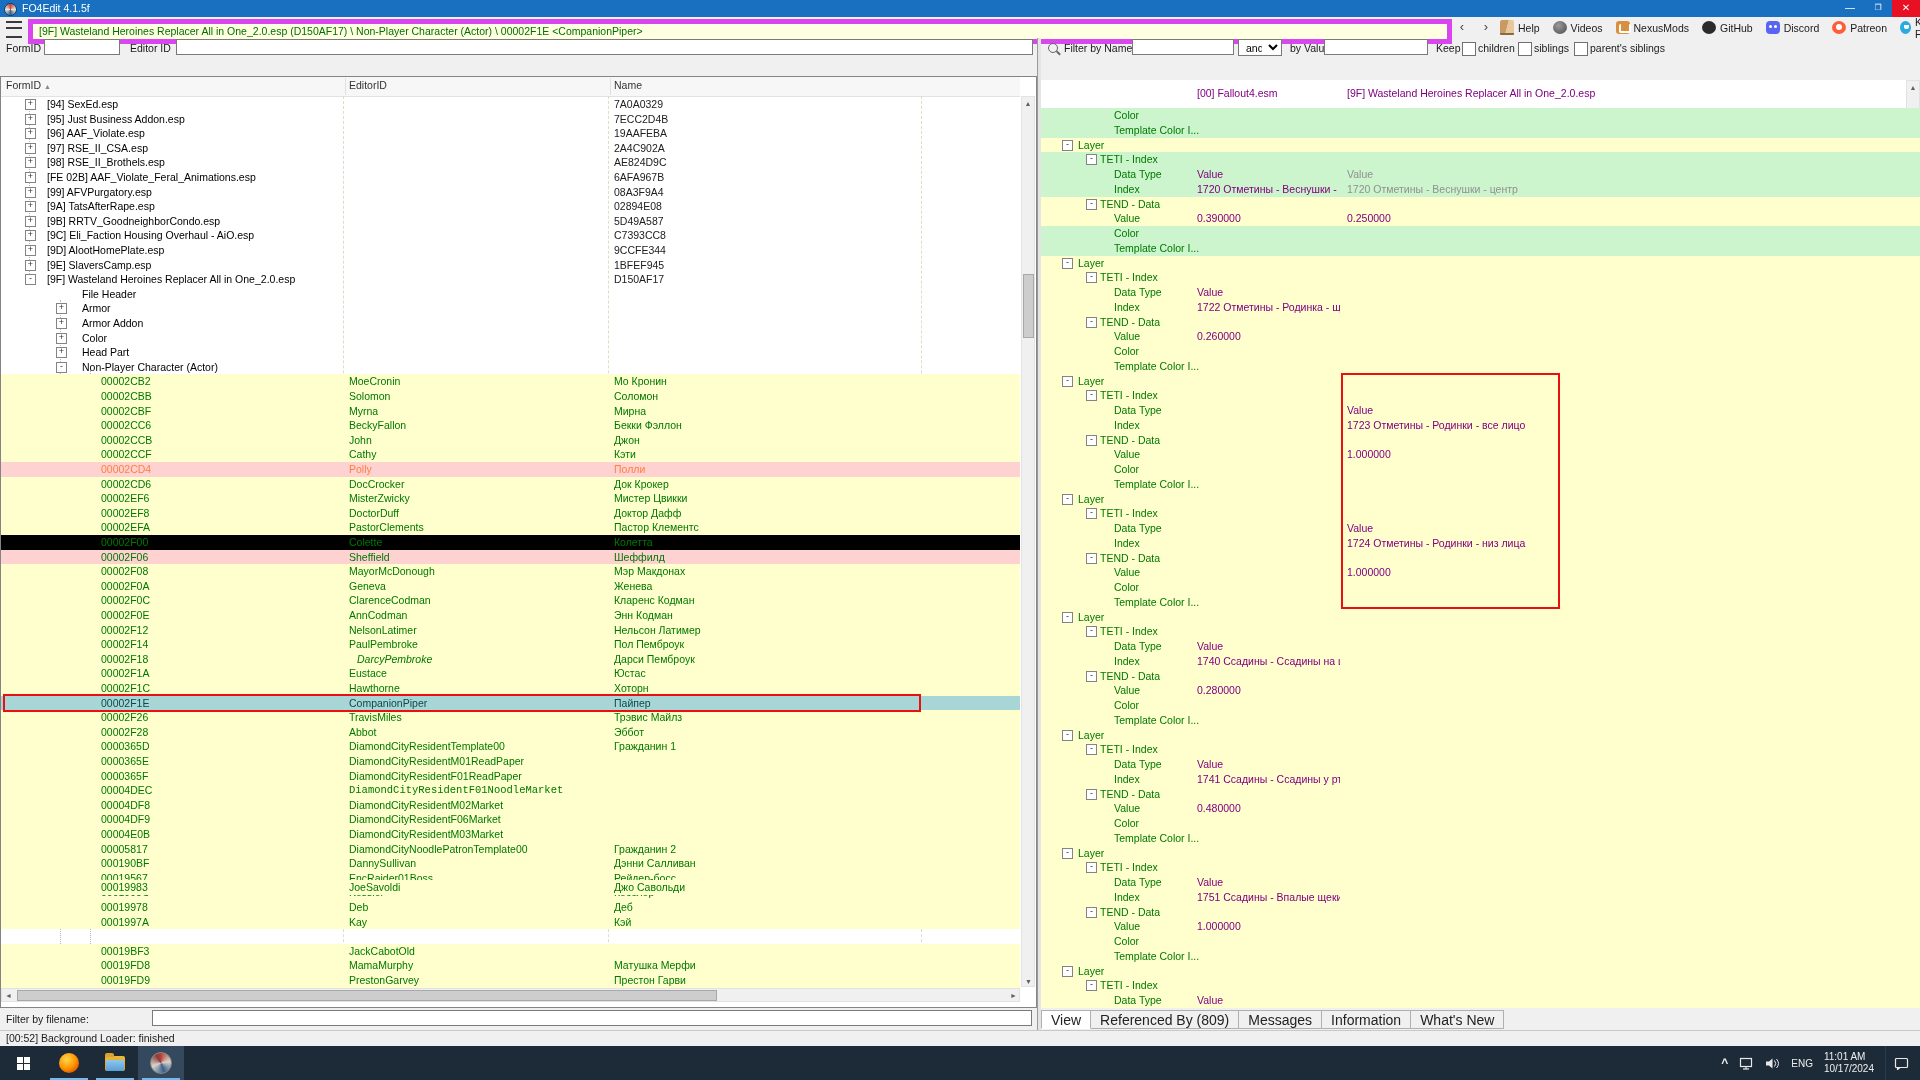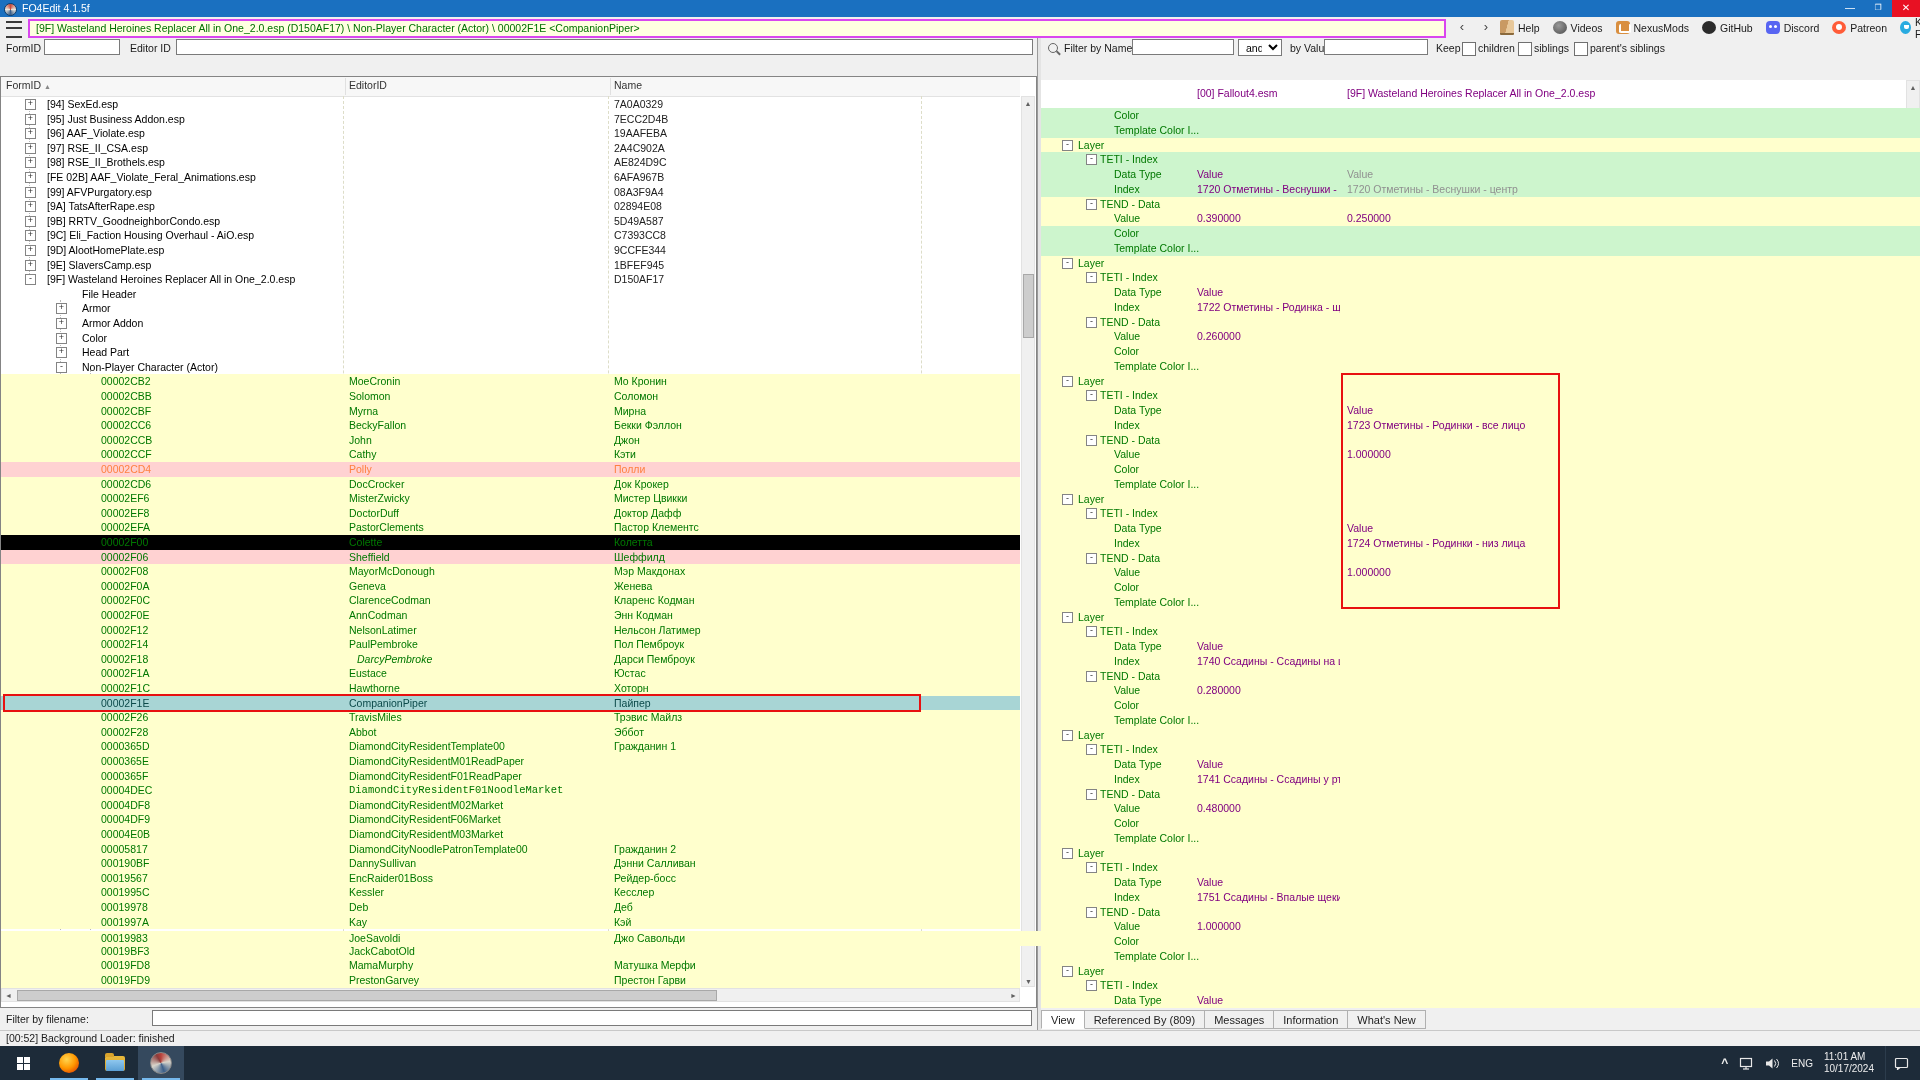--- a/index.html
+++ b/index.html
@@ -11,21 +11,21 @@
 
   
   .titlebar{left:0;top:0;width:1920px;height:17px;background:#1a70c0;color:#fff;}
   .appicon{left:4px;top:3px;width:11px;height:11px;border-radius:50%;
            background:conic-gradient(#c94b3b,#e8e4da 90deg,#3b5f8a 180deg,#e8e4da 270deg,#c94b3b);border:1px solid #0d3d6b;}
   .wtitle{left:22px;top:2px;font-size:10.5px;color:#fff;}
   .tbbtn{top:0;width:28px;height:17px;line-height:16px;text-align:center;color:#fff;font-size:10px;}
   
   .menubtn{left:6px;top:21px;width:16px;height:13px;border-top:2px solid #3a3a3a;border-bottom:2px solid #3a3a3a;}
   .menubtn::after{content:"";position:absolute;left:0;top:4px;width:16px;height:2px;background:#3a3a3a;}
-  .breadcrumb{left:28px;top:19px;width:1408px;height:15px;background:#ffffe1;border:2px solid #d946ef;
+  .breadcrumb{left:28px;top:19px;width:1408px;height:15px;background:#ffffe1;border:5px solid #d946ef;
               color:#007000;font-size:10.5px;line-height:15px;padding-left:6px;}
   .navbtn{top:19px;width:20px;height:17px;text-align:center;font-size:13px;color:#444;line-height:16px;}
   .links{left:1500px;top:17px;height:21px;display:flex;gap:13px;align-items:center;}
   .lnk{display:flex;gap:4px;align-items:center;font-size:10.5px;color:#1a1a1a;}
   .lic{width:14px;height:13px;display:inline-block;position:relative;}
   .ic-help{background:linear-gradient(105deg,#c99a63 49%,#e8c89a 51%);border-radius:2px 2px 1px 1px;border-bottom:2px solid #8a6a3c;}
   .ic-videos{border-radius:50%;background:radial-gradient(circle at 40% 35%,#9a9a9a,#4a4a4a);}
   .ic-nexusmods{background:#d98f40;border-radius:3px;}
   .ic-nexusmods::after{content:"";position:absolute;left:3px;top:3px;width:8px;height:7px;border:2px solid #fff;border-radius:2px;border-top:none;}
   .ic-github{border-radius:50%;background:#2b2b2b;}
@@ -58,21 +58,21 @@
   
   .rsplit{left:1037px;top:38px;width:3px;height:992px;background:#e4e4e4;border-left:1px solid #9a9a9a;}
   .rheader{left:1041px;top:80px;width:879px;height:28px;background:#fff;border-bottom:1px solid #d2d2d2;}
   .rcap{position:absolute;top:7px;color:#800080;font-size:10.5px;white-space:nowrap;}
   .rrow{left:1041px;width:879px;font-size:10.5px;}
   .rlabel{position:absolute;top:0;color:#007800;white-space:nowrap;}
   .rc1{position:absolute;left:156px;width:143px;top:0;white-space:nowrap;overflow:hidden;}
   .rc2{position:absolute;left:306px;width:210px;top:0;white-space:nowrap;overflow:hidden;}
   .redbox{border:2px solid #e81010;z-index:6;}
   
-  .tabs{left:1041px;top:1010px;height:19px;display:flex;font-size:11px;}
+  .tabs{left:1041px;top:1010px;height:19px;display:flex;font-size:14px;}
   .tab{padding:0 9px;line-height:18px;border:1px solid #b0b0b0;border-left:none;background:#f0f0f0;color:#222;}
   .tab.first{border-left:1px solid #b0b0b0;}
   .tab.active{background:#fff;border-bottom:1px solid #fff;}
   
   .filtrow{left:0;top:1008px;width:1037px;height:22px;background:#f0f0f0;}
   .statusbar{left:0;top:1030px;width:1920px;height:16px;background:#f0f0f0;border-top:1px solid #c8c8c8;
              font-size:10.5px;line-height:15px;padding-left:6px;box-sizing:border-box;color:#1a1a1a;}
   
   .taskbar{left:0;top:1046px;width:1920px;height:34px;background:#1d2b39;display:flex;align-items:stretch;}
   .tbapp{width:46px;display:flex;align-items:center;justify-content:center;position:relative;}
@@ -540,21 +540,21 @@
 <div class="a lrow" style="top: 900px; height: 14.6px; line-height: 14.6px; background: rgb(255, 255, 205);">
     <span style="position: absolute; left: 100px; color: rgb(0, 120, 0);">00019978</span>
     <span style="position: absolute; left: 348px; width: 258px; overflow: hidden; white-space: nowrap; color: rgb(0, 120, 0);">Deb</span>
     <span style="position: absolute; left: 613px; width: 300px; overflow: hidden; white-space: nowrap; color: rgb(0, 120, 0);">Деб</span>
   </div>
 <div class="a lrow" style="top: 914.6px; height: 14.6px; line-height: 14.6px; background: rgb(255, 255, 205);">
     <span style="position: absolute; left: 100px; color: rgb(0, 120, 0);">0001997A</span>
     <span style="position: absolute; left: 348px; width: 258px; overflow: hidden; white-space: nowrap; color: rgb(0, 120, 0);">Kay</span>
     <span style="position: absolute; left: 613px; width: 300px; overflow: hidden; white-space: nowrap; color: rgb(0, 120, 0);">Кэй</span>
   </div>
-<div class="a lrow" style="top: 931px; height: 14.6px; line-height: 14.6px; background: rgb(255, 255, 205); padding-left: 28px;">
+<div class="a lrow" style="top: 880px; height: 14.6px; line-height: 14.6px; background: rgb(255, 255, 205);">
     <span style="position: absolute; left: 100px; color: rgb(0, 120, 0);">00019983</span>
     <span style="position: absolute; left: 348px; width: 258px; overflow: hidden; white-space: nowrap; color: rgb(0, 120, 0);">JoeSavoldi</span>
     <span style="position: absolute; left: 613px; width: 300px; overflow: hidden; white-space: nowrap; color: rgb(0, 120, 0);">Джо Савольди</span>
   </div>
 <div class="a lrow" style="top: 943.8px; height: 14.6px; line-height: 14.6px; background: rgb(255, 255, 205);">
     <span style="position: absolute; left: 100px; color: rgb(0, 120, 0);">00019BF3</span>
     <span style="position: absolute; left: 348px; width: 258px; overflow: hidden; white-space: nowrap; color: rgb(0, 120, 0);">JackCabotOld</span>
     <span style="position: absolute; left: 613px; width: 300px; overflow: hidden; white-space: nowrap; color: rgb(0, 120, 0);"></span>
   </div>
 <div class="a lrow" style="top: 958.4px; height: 14.6px; line-height: 14.6px; background: rgb(255, 255, 205);">

